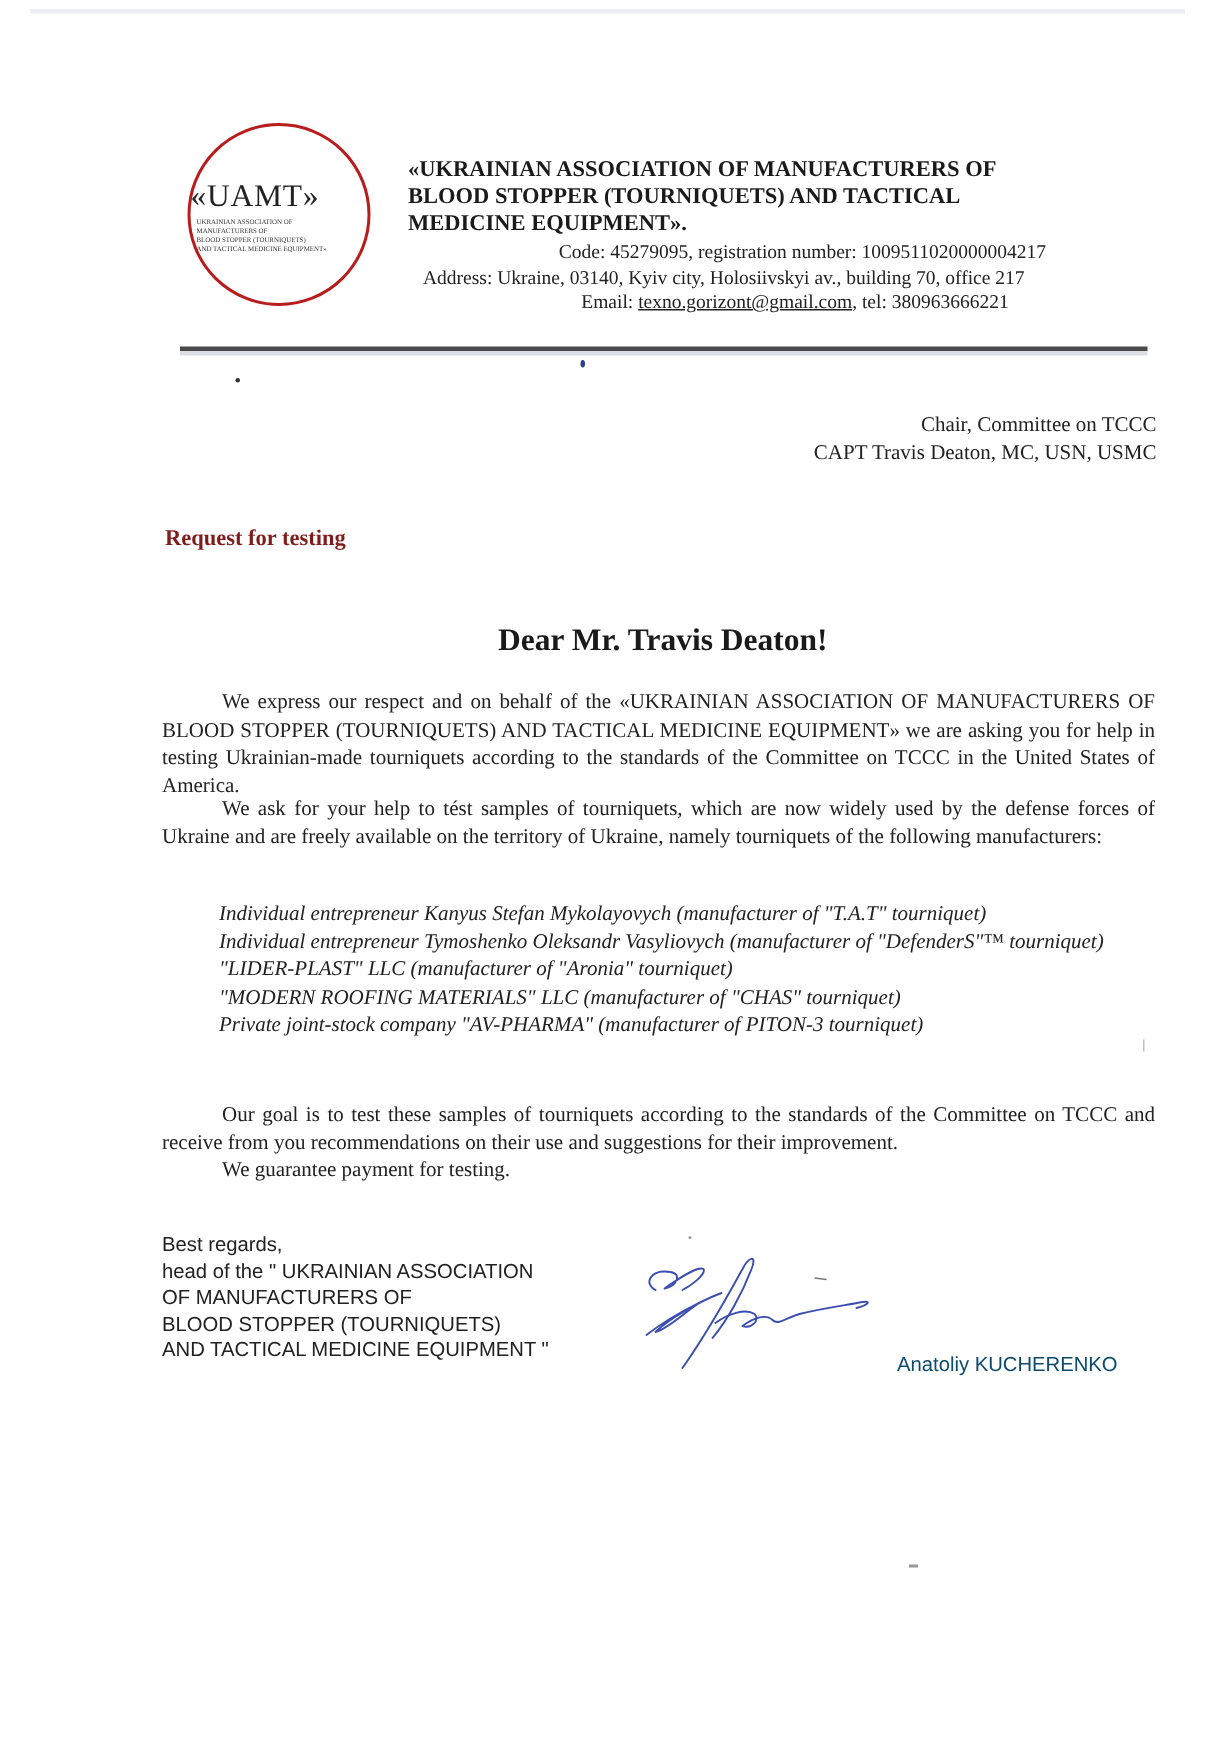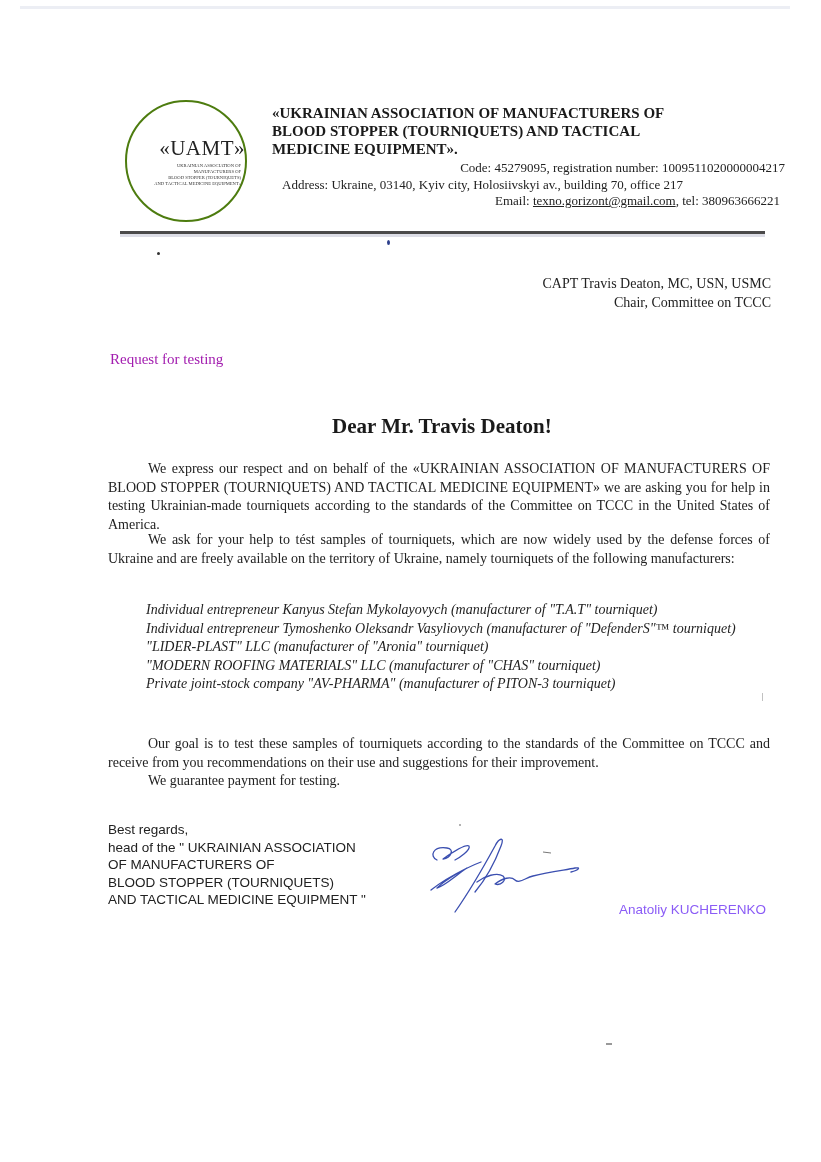--- a/index.html
+++ b/index.html
@@ -17,25 +17,25 @@
     }
     .scan-top {
       position: absolute;
       left: 20px; top: 6px;
       width: 770px; height: 3px;
       background: #eceef4;
     }
     
     .seal {
       position: absolute;
-      left: 125px; top: 100px;
+      left: 125px; top: 82px;
       width: 122px; height: 122px;
-      border: 2px solid #4d7c0f;
+      border: 2px solid #b91c1c;
       border-radius: 50%;
-      text-align: right;
+      text-align: left;
       box-sizing: border-box;
     }
     .seal-title {
       position: absolute;
       left: 0; right: 0; top: 34px;
       font-size: 21px;
       font-weight: normal;
       letter-spacing: 0.5px;
       color: #222;
     }
@@ -53,21 +53,21 @@
       left: 272px; width: 500px;
       top: 104px;
       font-weight: bold;
       font-size: 15px;
       line-height: 18px;
       color: #1a1a1a;
     }
     .org-line {
       position: absolute;
       left: 270px; width: 500px;
-      text-align: right;
+      text-align: center;
       font-size: 13px;
       line-height: 16px;
       color: #222;
     }
     .org-code { top: 160px; left: 285px; }
     .org-address { top: 177px; left: 270px; text-align: left; width: 520px; padding-left: 12px; }
     .org-contacts { top: 193px; left: 280px; }
     .org-contacts a {
       color: #222;
       text-decoration: underline;
@@ -94,24 +94,24 @@
       text-align: right;
       font-size: 14px;
       line-height: 19px;
       color: #222;
     }
 
     
     .subject {
       position: absolute;
       left: 110px; top: 350px;
-      font-weight: normal;
+      font-weight: bold;
       font-size: 15px;
       line-height: 19px;
-      color: #a21caf;
+      color: #7f1d1d;
     }
 
     .salutation {
       position: absolute;
       left: 332px; top: 414px;
       font-weight: bold;
       font-size: 21px;
       color: #1a1a1a;
     }
 
@@ -158,22 +158,21 @@
     .signature {
       position: absolute;
       left: 425px; top: 832px;
       width: 165px; height: 88px;
     }
     .signer {
       position: absolute;
       left: 598px; top: 902px;
       font-family: "Liberation Sans", sans-serif;
       font-size: 13.5px;
-      color: #8b5cf6;
-      margin-left: 21px;
+      color: #0c4a6e;
     }
   </style>
 </head>
 <body>
 
 <div class="scan-top"></div>
 
 <div class="seal">
   <div class="seal-title">«UAMT»</div>
   <div class="seal-sub">
@@ -194,22 +193,22 @@
 <div class="org-line org-contacts">
   <span>Email: </span><a>texno.gorizont@gmail.com</a><span>, tel: 380963666221</span>
 </div>
 
 <div class="header-rule"></div>
 <div class="header-rule-shadow"></div>
 <div class="speck blue" style="left:387px;top:240px;width:3px;height:5px;"></div>
 <div class="speck" style="left:157px;top:252px;width:3px;height:3px;"></div>
 
 <div class="addressee">
+  <div>Chair, Committee on TCCC</div>
   <div>CAPT Travis Deaton, MC, USN, USMC</div>
-  <div>Chair, Committee on TCCC</div>
 </div>
 
 <div class="subject">
   <div>Request for testing</div>
 </div>
 
 <div class="salutation">Dear Mr. Travis Deaton!</div>
 
 <div class="body-text p1">
   <p>We express our respect and on behalf of the «UKRAINIAN ASSOCIATION OF MANUFACTURERS OF BLOOD STOPPER (TOURNIQUETS) AND TACTICAL MEDICINE EQUIPMENT» we are asking you for help in testing Ukrainian-made tourniquets according to the standards of the Committee on TCCC in the United States of America.</p>

